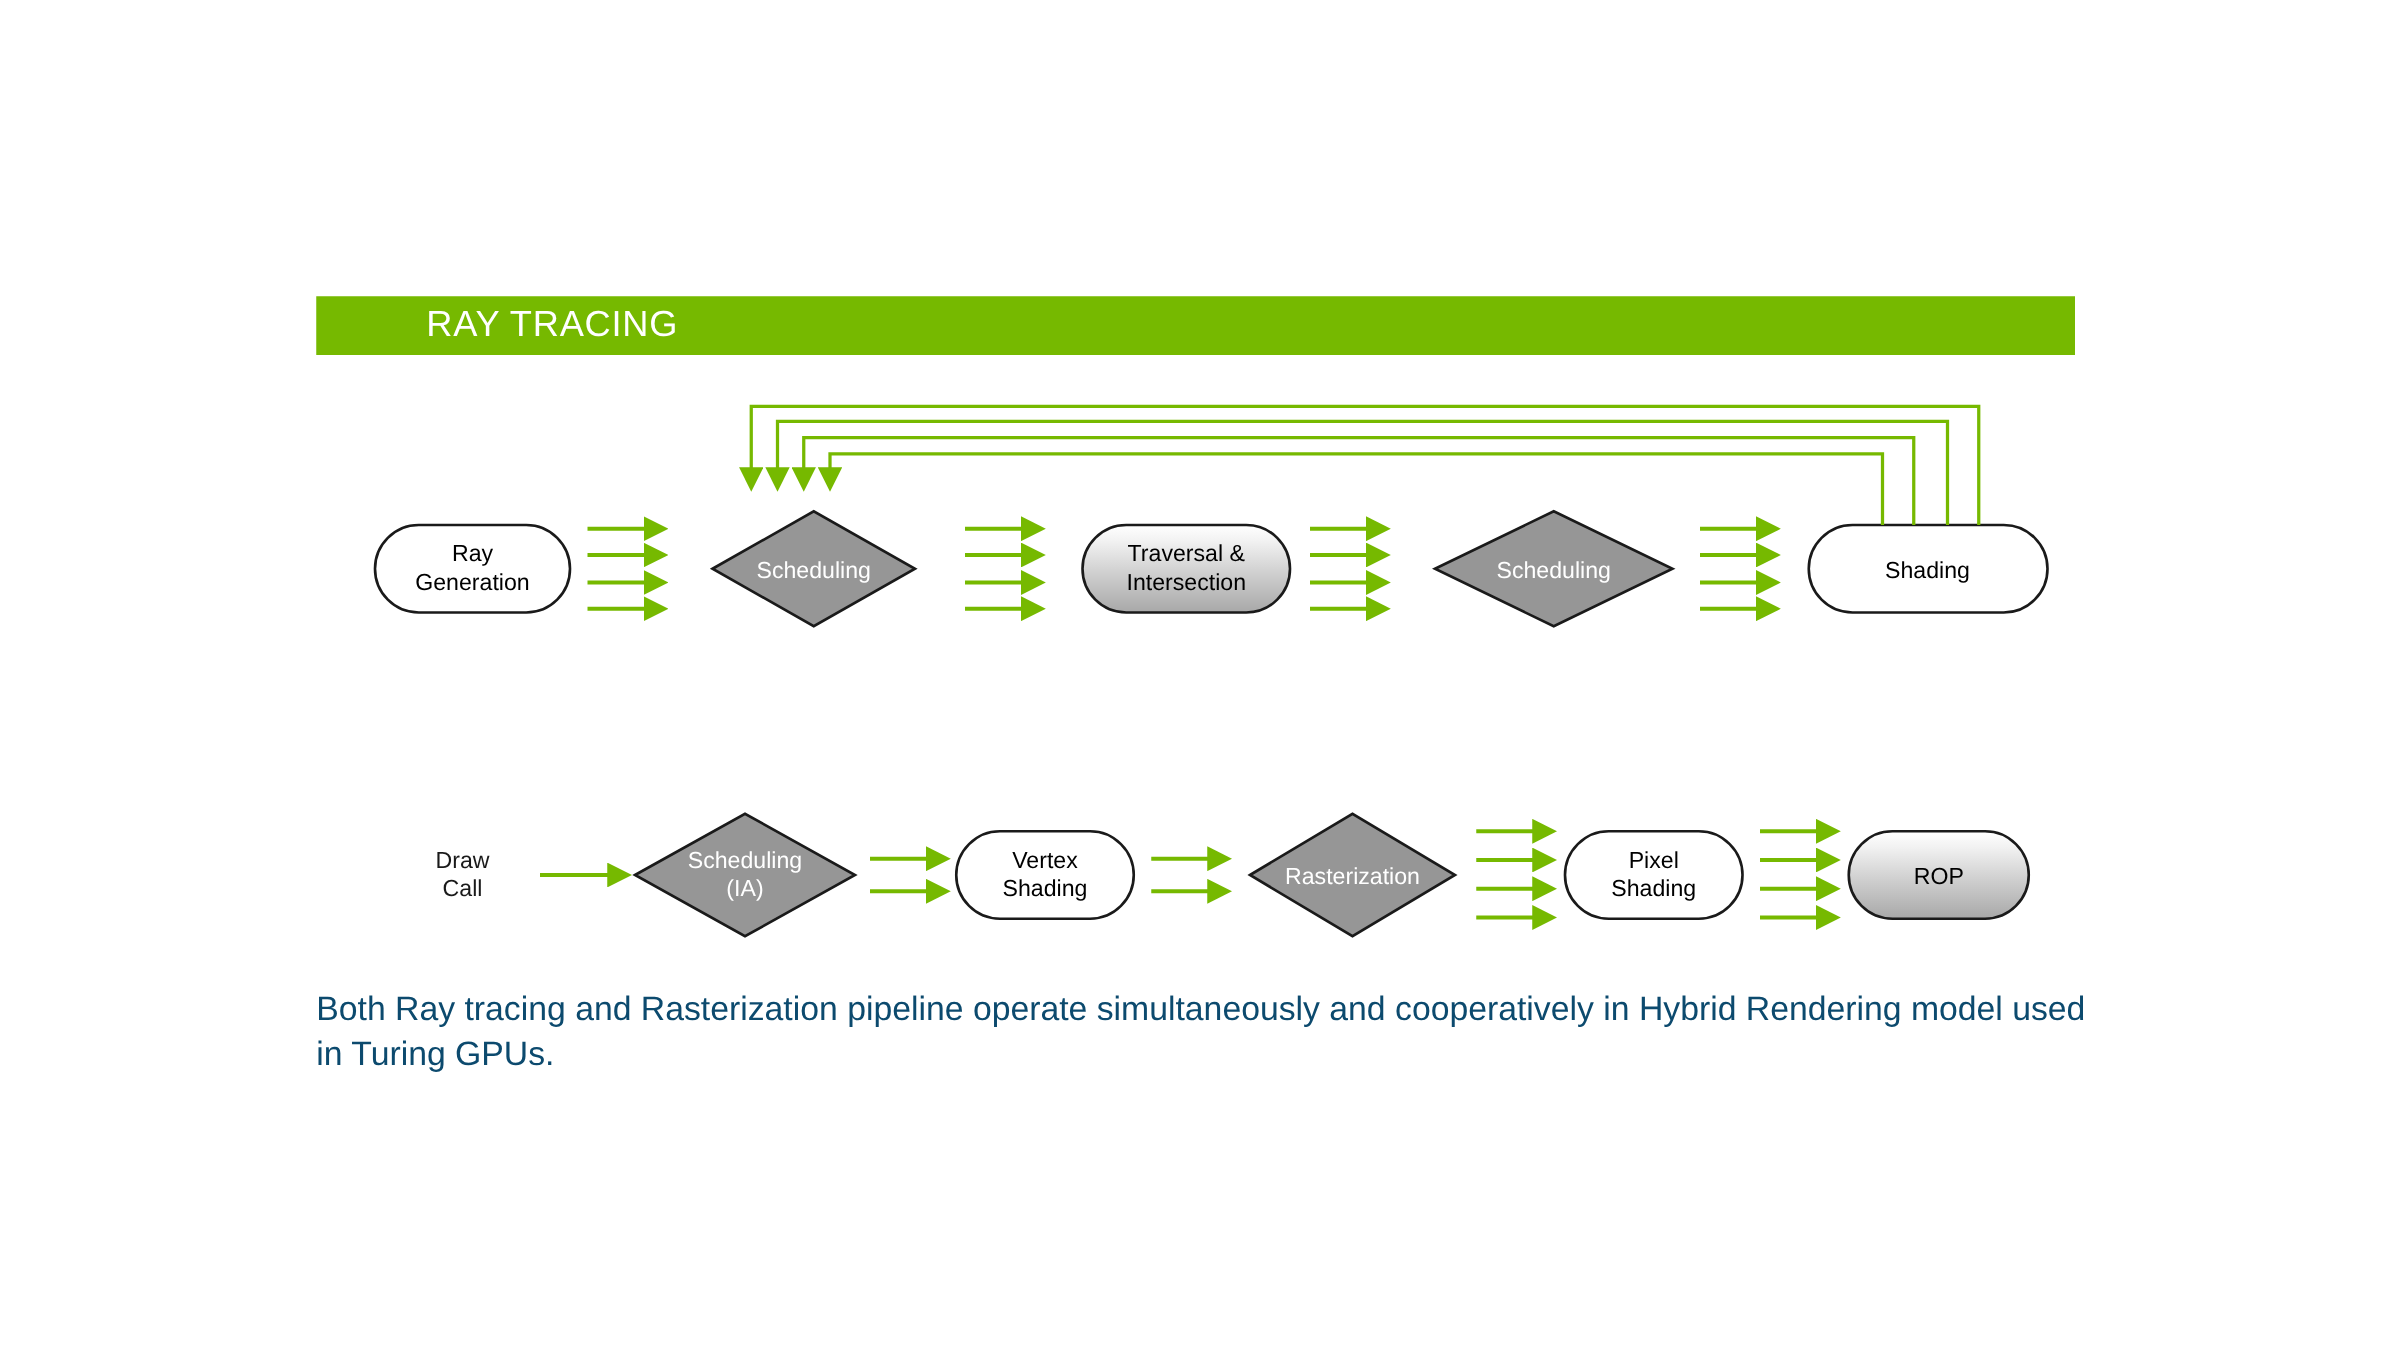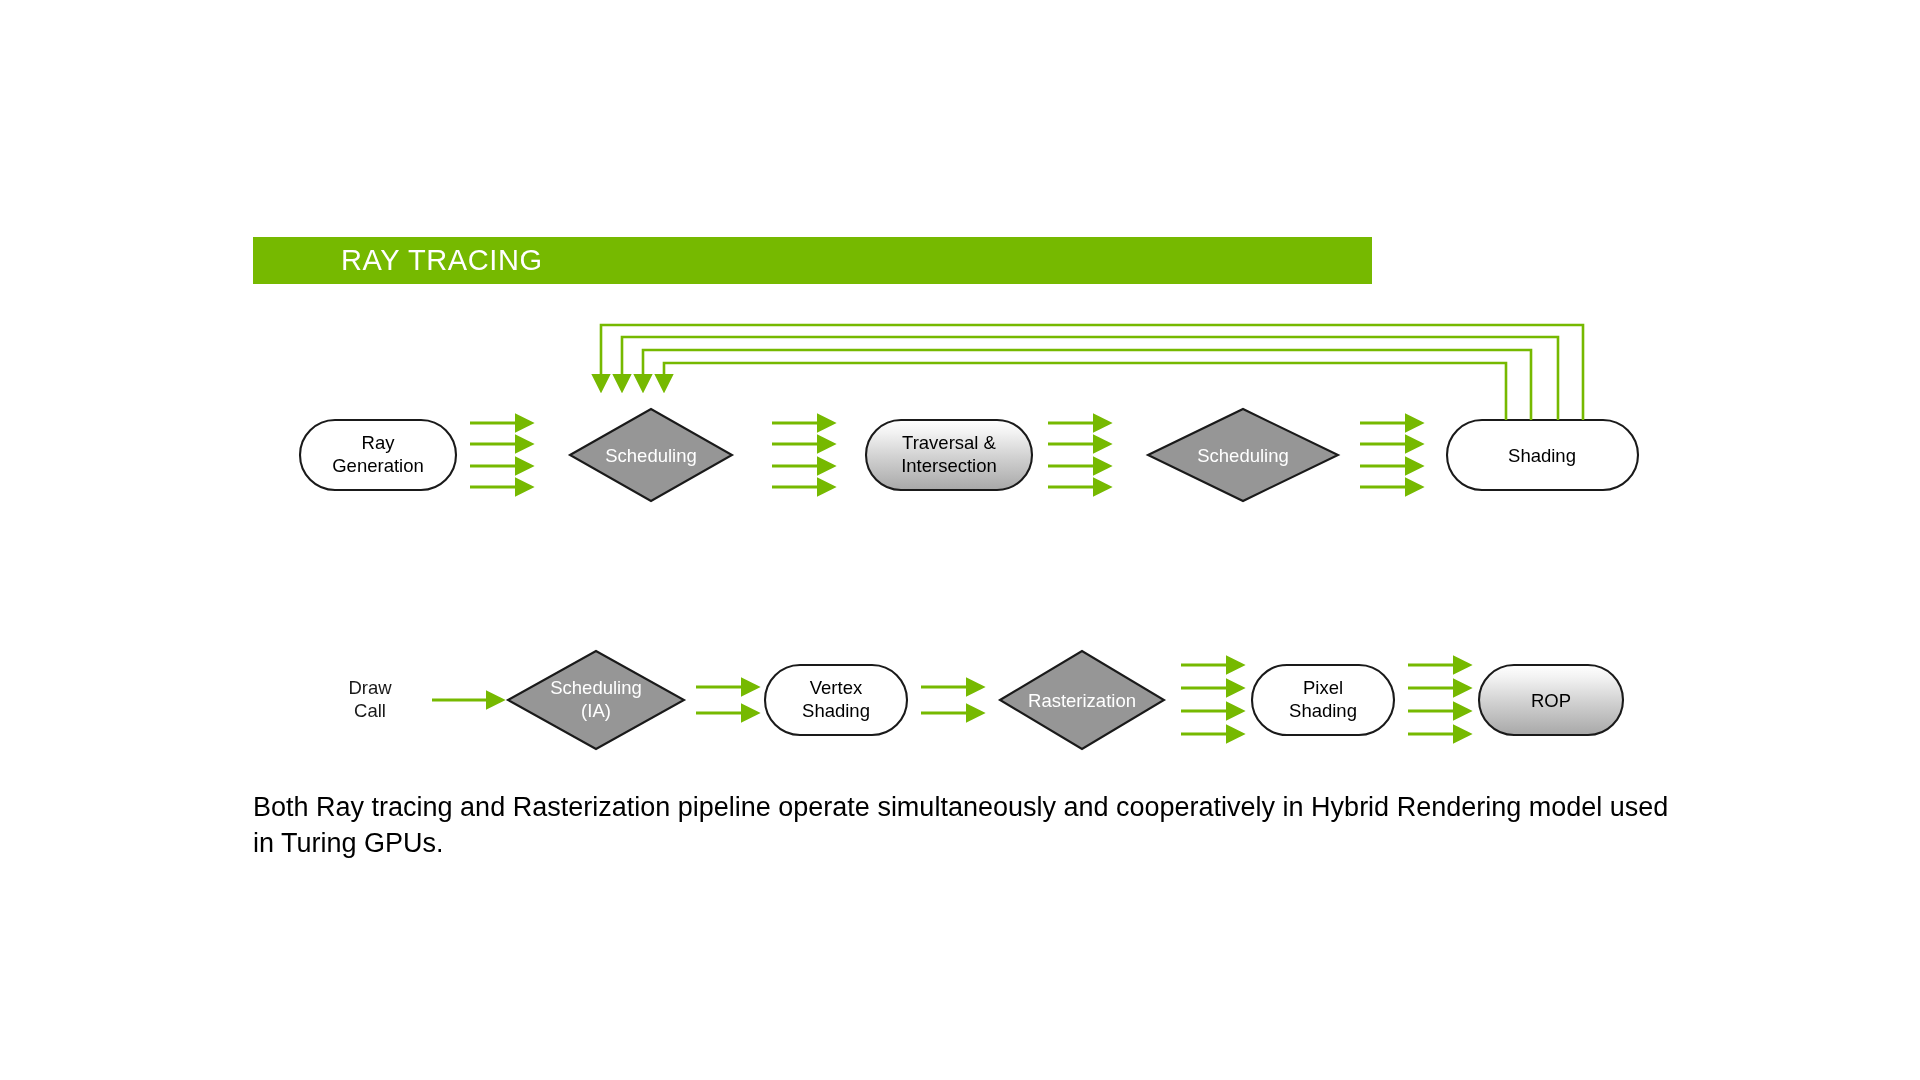--- a/index.html
+++ b/index.html
@@ -28,21 +28,21 @@
     align-items: center;
   }
   .band-label {
     color: #ffffff;
     font-size: 29px;
     font-family: "Liberation Sans", sans-serif;
     letter-spacing: 0.6px;
     margin-left: 88px;
     font-weight: 400;
   }
-  #rt-band { left: 253px; top: 237px; width: 1119px; height: 47px; }
+  #rt-band { left: 253px; top: 237px; width: 1407px; height: 47px; }
   #raster-band { left: 253px; top: 576px; width: 1407px; height: 47px; }
 
   #diagram-svg {
     position: absolute;
     left: 0; top: 0;
     width: 1920px;
     height: 1080px;
   }
   .node-label {
     font-family: "Liberation Sans", sans-serif;
@@ -60,21 +60,21 @@
     fill: #1a1a1a;
   }
   #caption {
     position: absolute;
     left: 253px;
     top: 790px;
     width: 1420px;
     font-family: "Liberation Sans", sans-serif;
     font-size: 27px;
     line-height: 1.32;
-    color: #000000;
+    color: #0c4a6e;
   }
 </style>
 </head>
 <body>
 
 <div id="slide">
 
   <div class="band" id="rt-band">
     <span class="band-label">RAY TRACING</span>
   </div>

